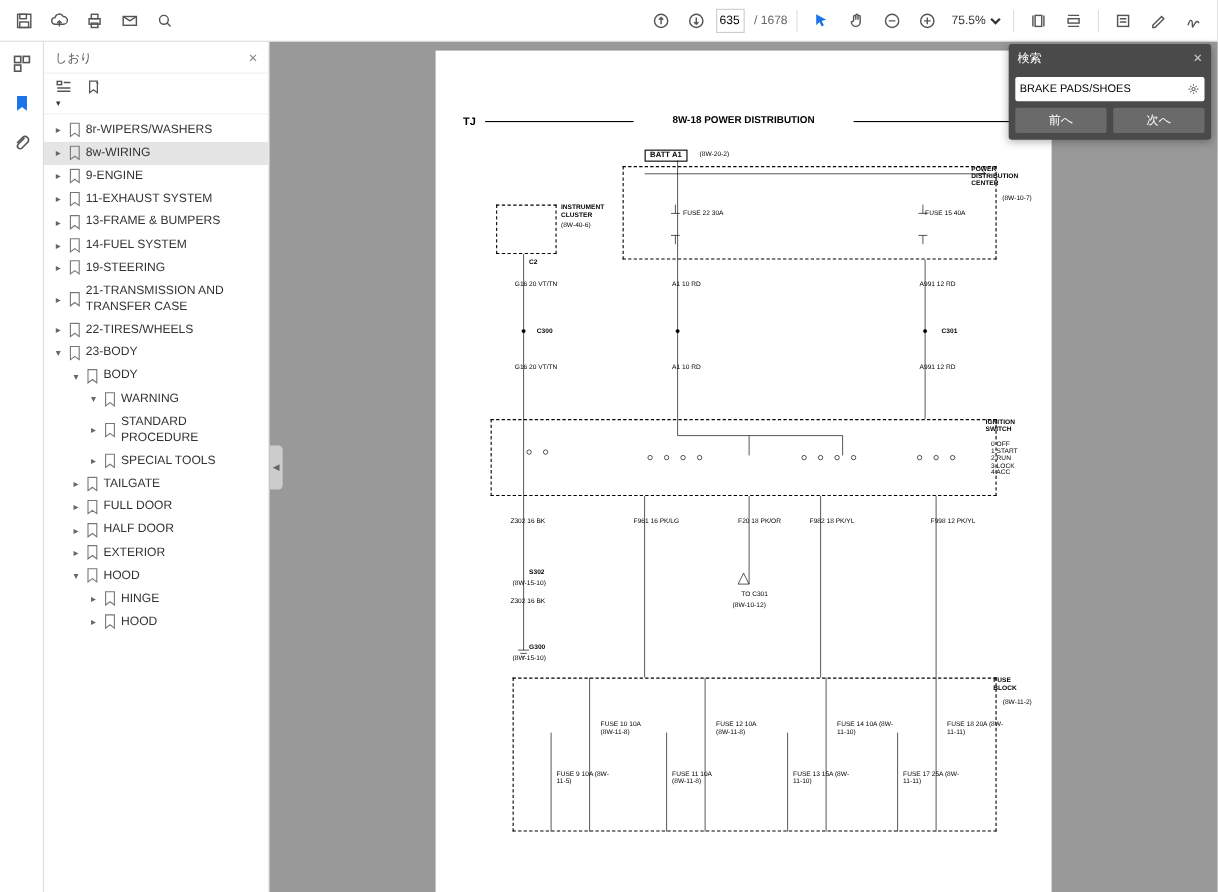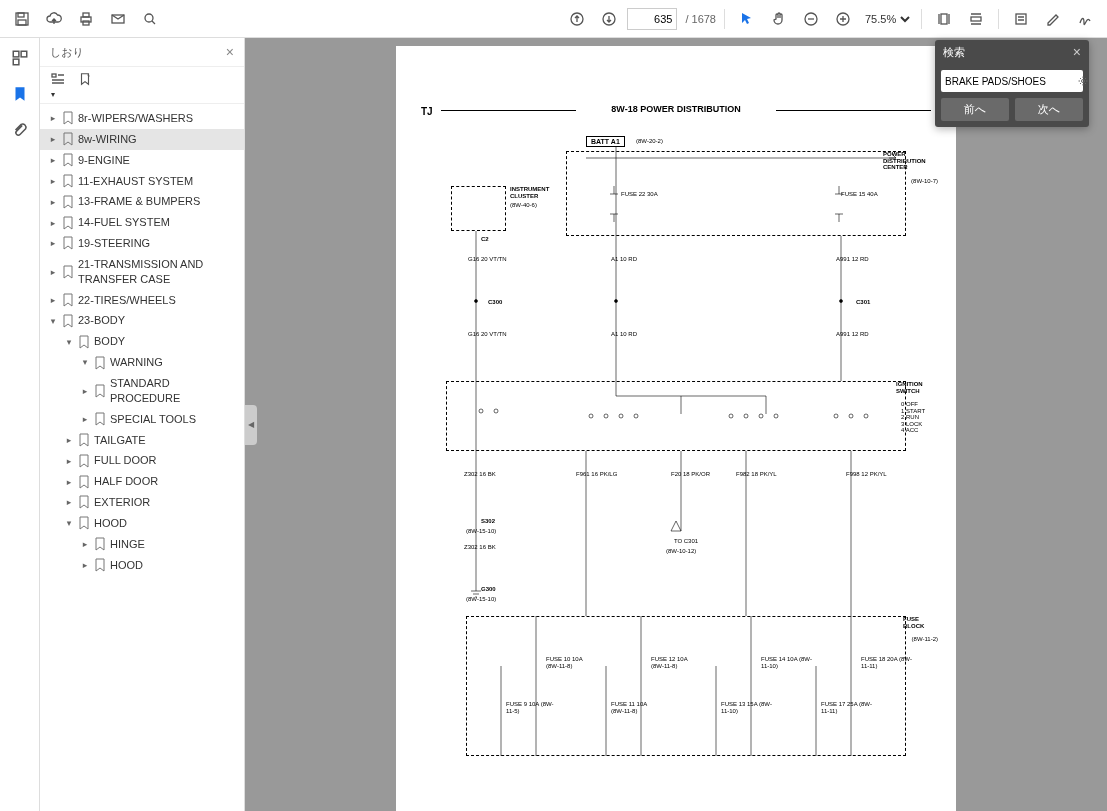--- a/index.html
+++ b/index.html
@@ -2,21 +2,21 @@
 <html><head>
 <meta charset="utf-8">
 <style>
 * { box-sizing: border-box; margin: 0; padding: 0; font-family: "Segoe UI", Arial, sans-serif; }
 body { width: 1107px; height: 811px; overflow: hidden; background: #fff; position: relative; }
 
 .toolbar { height: 38px; border-bottom: 1px solid #ddd; display: flex; align-items: center; padding: 0 8px; gap: 4px; }
 .toolbar .tb-btn { width: 28px; height: 28px; display: flex; align-items: center; justify-content: center; color: #555; cursor: pointer; border-radius: 3px; }
 .toolbar .sep { width: 1px; height: 20px; background: #ddd; margin: 0 4px; }
 .toolbar .spacer { flex: 1; }
-.toolbar .page-input { width: 50px; height: 22px; border: 1px solid #ccc; text-align: right; padding-right: 4px; font-size: 11px; }
+.toolbar .page-input { width: 26px; height: 22px; border: 1px solid #ccc; text-align: right; padding-right: 4px; font-size: 11px; }
 .toolbar .page-total { font-size: 11px; color: #666; margin-left: 4px; }
 .toolbar .zoom-sel { font-size: 11px; color: #333; border: none; background: none; }
 .pointer-active { color: #1a73e8 !important; }
 
 .main { display: flex; height: calc(100% - 38px); }
 .iconbar { width: 40px; border-right: 1px solid #ddd; display: flex; flex-direction: column; align-items: center; padding-top: 8px; gap: 12px; }
 .iconbar .ib { width: 24px; height: 24px; color: #555; display: flex; align-items: center; justify-content: center; cursor: pointer; }
 .iconbar .ib.active { color: #1a73e8; }
 
 .sidebar { width: 205px; border-right: 1px solid #ddd; display: flex; flex-direction: column; font-size: 11px; color: #333; overflow: hidden; }
@@ -36,21 +36,21 @@
 .docarea { flex: 1; background: #999; display: flex; justify-content: center; position: relative; overflow: hidden; }
 .collapse-grip { position: absolute; left: 0; top: 50%; transform: translateY(-50%); width: 12px; height: 40px; background: #ccc; border-radius: 0 4px 4px 0; display: flex; align-items: center; justify-content: center; color: #666; font-size: 8px; cursor: pointer; }
 .page { width: 560px; background: #fff; margin-top: 8px; height: 780px; position: relative; padding: 20px; }
 .diag-tj { position: absolute; left: 25px; top: 60px; font-size: 10px; font-weight: bold; }
 .diag-line { position: absolute; left: 45px; right: 25px; top: 64px; border-top: 1px solid #000; }
 .diag-head { position: absolute; left: 0; right: 0; top: 58px; text-align: center; font-size: 9px; font-weight: bold; background: #fff; padding: 0 6px; width: 200px; margin: 0 auto; }
 .diag-placeholder { position: absolute; top: 90px; left: 30px; right: 20px; bottom: 30px; }
 .dbox { position: absolute; border: 1px dashed #000; }
 .dtext { position: absolute; font-size: 6px; line-height: 1.1; }
 
-.search-panel { position: absolute; right: 18px; top: 40px; width: 154px; background: #4a4a4a; border-radius: 3px; box-shadow: 0 2px 8px rgba(0,0,0,0.3); z-index: 10; }
+.search-panel { position: absolute; right: 6px; top: 40px; width: 184px; background: #4a4a4a; border-radius: 3px; box-shadow: 0 2px 8px rgba(0,0,0,0.3); z-index: 10; }
 .sp-head { display: flex; align-items: center; justify-content: space-between; padding: 4px 8px; color: #fff; font-size: 11px; }
 .sp-close { cursor: pointer; color: #ccc; font-size: 14px; }
 .sp-body { padding: 6px; }
 .sp-input-row { display: flex; align-items: center; background: #fff; border-radius: 2px; padding: 2px 4px; }
 .sp-input { flex: 1; border: none; outline: none; font-size: 10px; height: 18px; }
 .sp-gear { color: #666; cursor: pointer; }
 .sp-btns { display: flex; gap: 6px; margin-top: 6px; }
 .sp-btn { flex: 1; background: #6a6a6a; color: #fff; border: none; padding: 4px 0; font-size: 11px; border-radius: 2px; cursor: pointer; }
 
 svg { display: block; }

